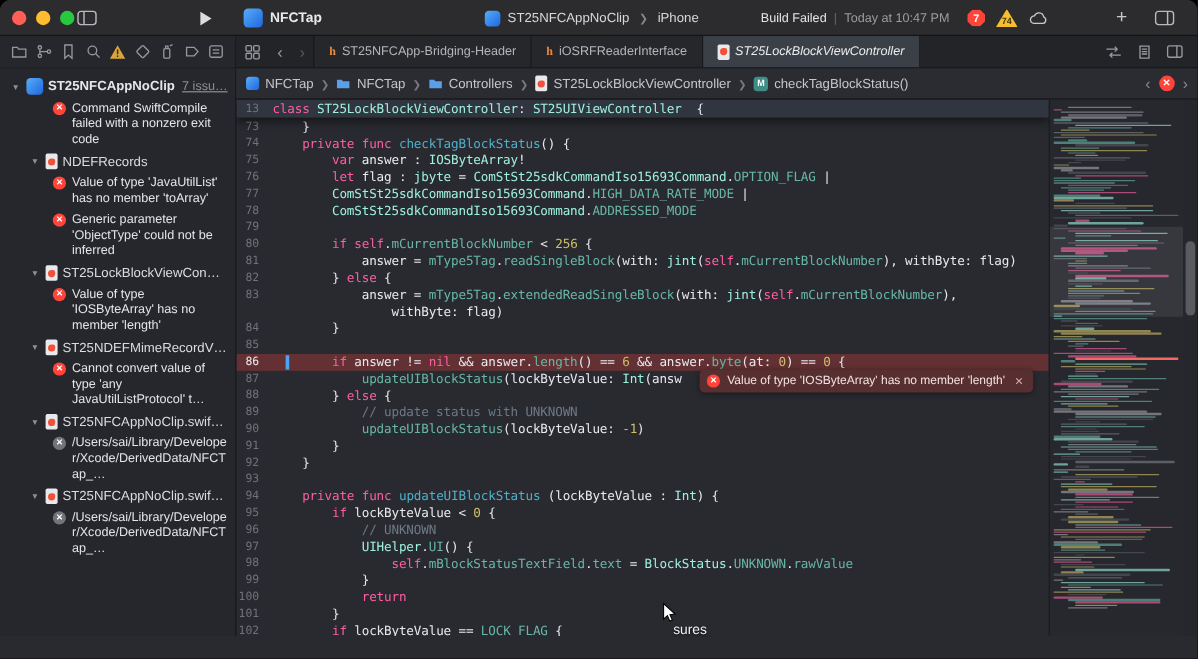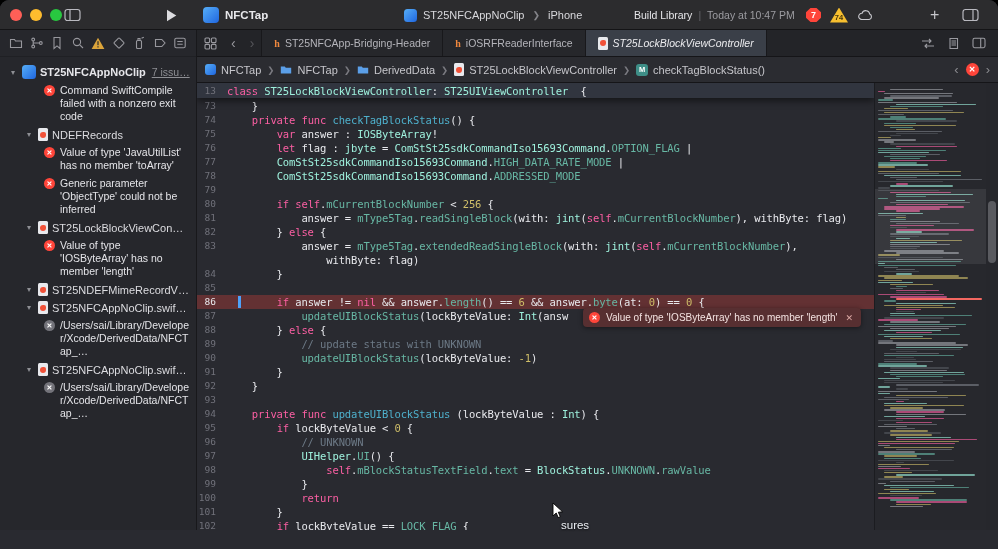--- a/index.html
+++ b/index.html
@@ -134,21 +134,21 @@
       <span class="appic16"></span>
       <span class="proj-name">NFCTap</span>
     </div>
     <div class="scheme">
       <span class="appic13"></span>
       <span>ST25NFCAppNoClip</span>
       <span class="sep2">❯</span>
       <span>iPhone</span>
     </div>
     <div class="status">
-      <span class="st1">Build Library</span>
+      <span class="st1">Build Failed</span>
       <span class="stsep">|</span>
       <span class="st2">Today at 10:47 PM</span>
     </div>
     <div class="badges">
       <span class="err-badge">7</span>
       <span class="warn-badge">
           <i>74</i>
         </span>
       <span>
         <svg class="ic" width="18" height="12" viewBox="0 0 18 12">
@@ -254,20 +254,24 @@
           </div>
           <div class="iss-error">
             <span class="erric">✕</span>
             <span class="txt">Value of type 'IOSByteArray' has no member 'length'</span>
           </div>
           <div class="iss-file">
             <span class="disc">▾</span>
             <span class="docic"></span>
             <span class="flbl">ST25NDEFMimeRecordV…</span>
           </div>
+          <div class="iss-error">
+            <span class="erric">✕</span>
+            <span class="txt">Cannot convert value of type 'any JavaUtilListProtocol' t…</span>
+          </div>
           <div class="iss-file">
             <span class="disc">▾</span>
             <span class="docic"></span>
             <span class="flbl">ST25NFCAppNoClip.swif…</span>
           </div>
           <div class="iss-error dim">
             <span class="erric">✕</span>
             <span class="txt">/Users/sai/Library/Developer/Xcode/DerivedData/NFCTap_…</span>
           </div>
           <div class="iss-file">
@@ -338,21 +342,21 @@
               <path d="M.8 1.5h4l1 1.3h5.4v5.7H.8z" fill="#5b9fe8"></path>
             </svg>
           </span>
         <span>NFCTap</span>
         <span class="jb-sep">❯</span>
         <span>
             <svg class="ic" width="12" height="10" viewBox="0 0 12 10">
               <path d="M.8 1.5h4l1 1.3h5.4v5.7H.8z" fill="#5b9fe8"></path>
             </svg>
           </span>
-        <span>DerivedData</span>
+        <span>Controllers</span>
         <span class="jb-sep">❯</span>
         <span class="docic"></span>
         <span>ST25LockBlockViewController</span>
         <span class="jb-sep">❯</span>
         <span class="jb-m">M</span>
         <span>checkTagBlockStatus()</span>
         <div class="jb-right">
           <span class="jb-chev">‹</span>
           <span class="jb-err">✕</span>
           <span class="jb-chev">›</span>

